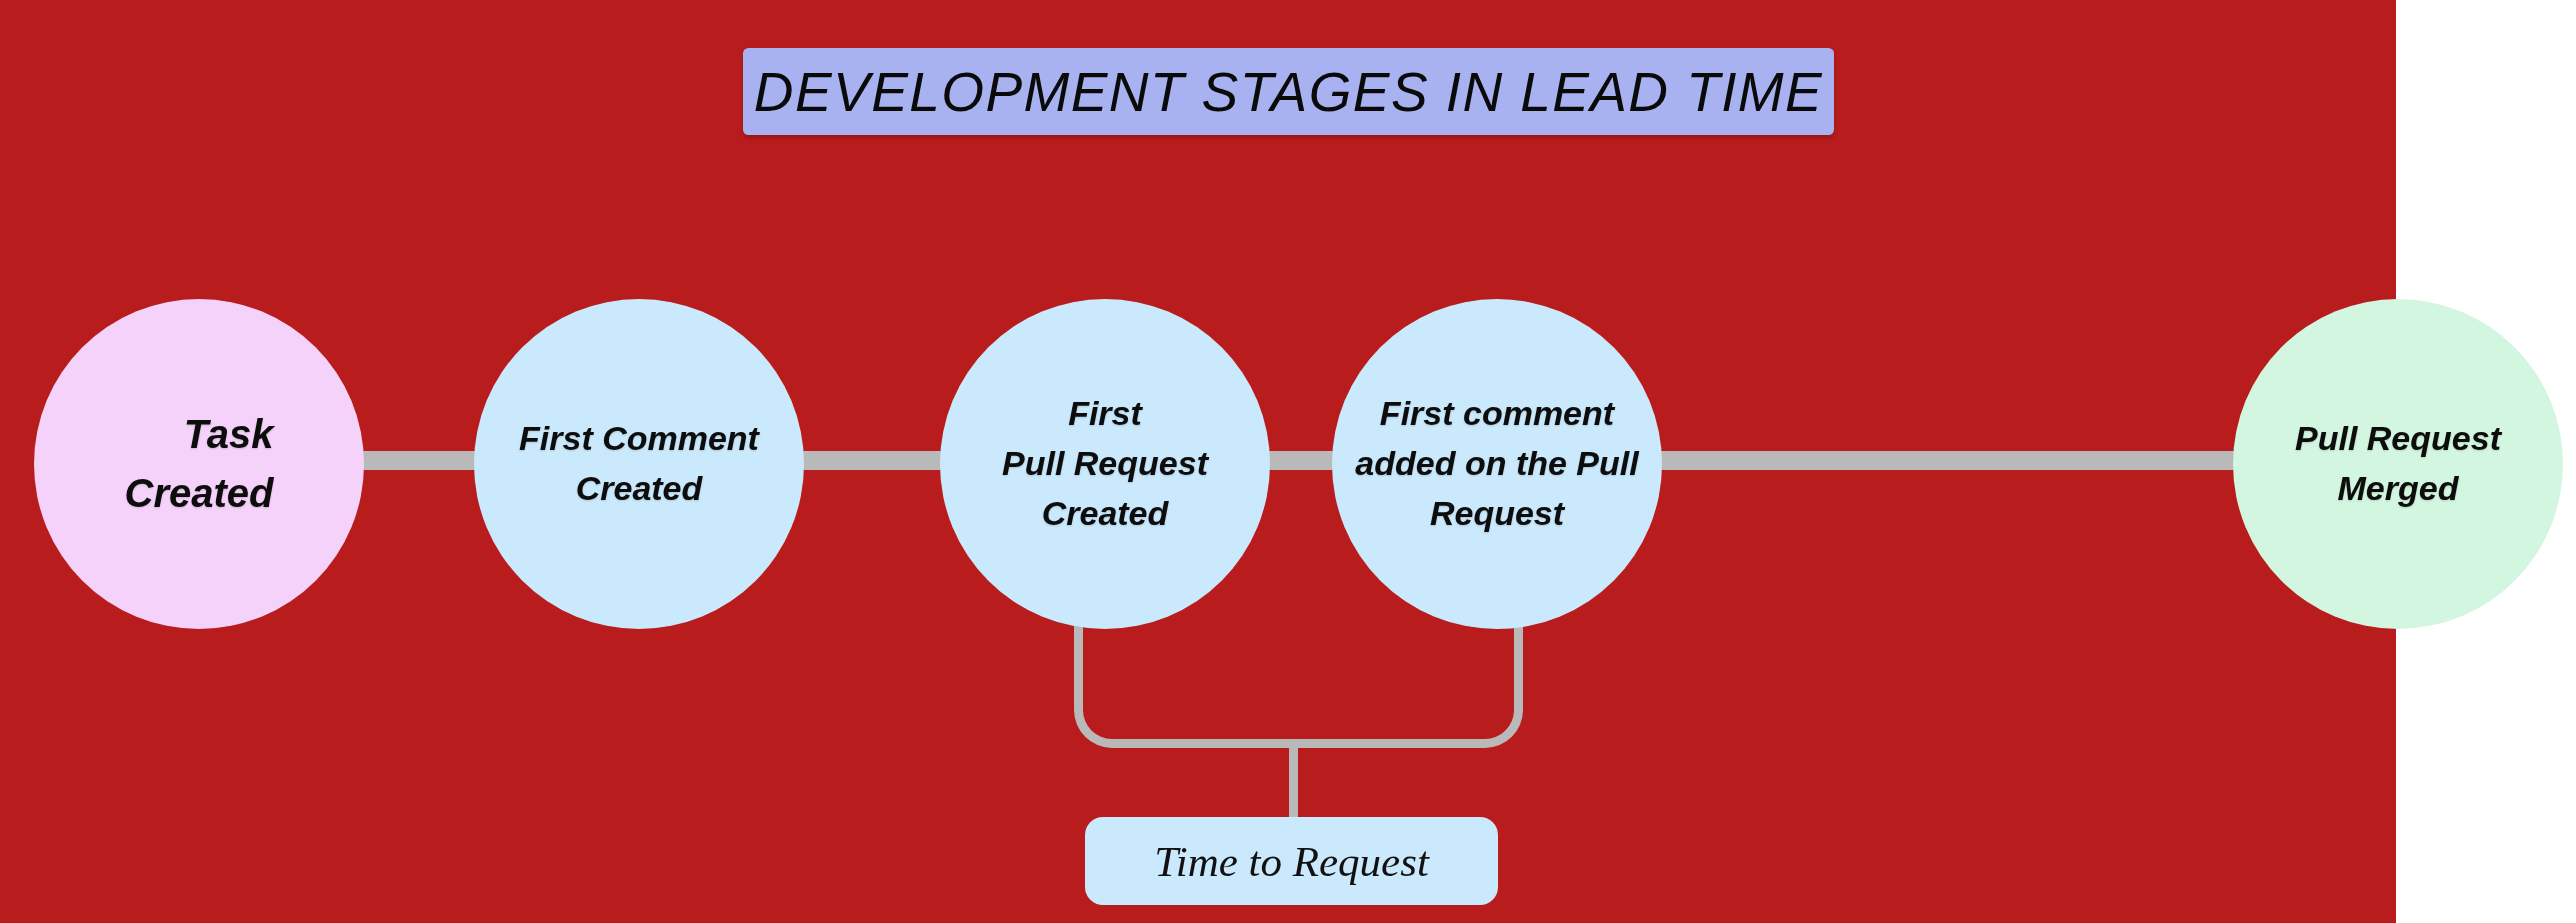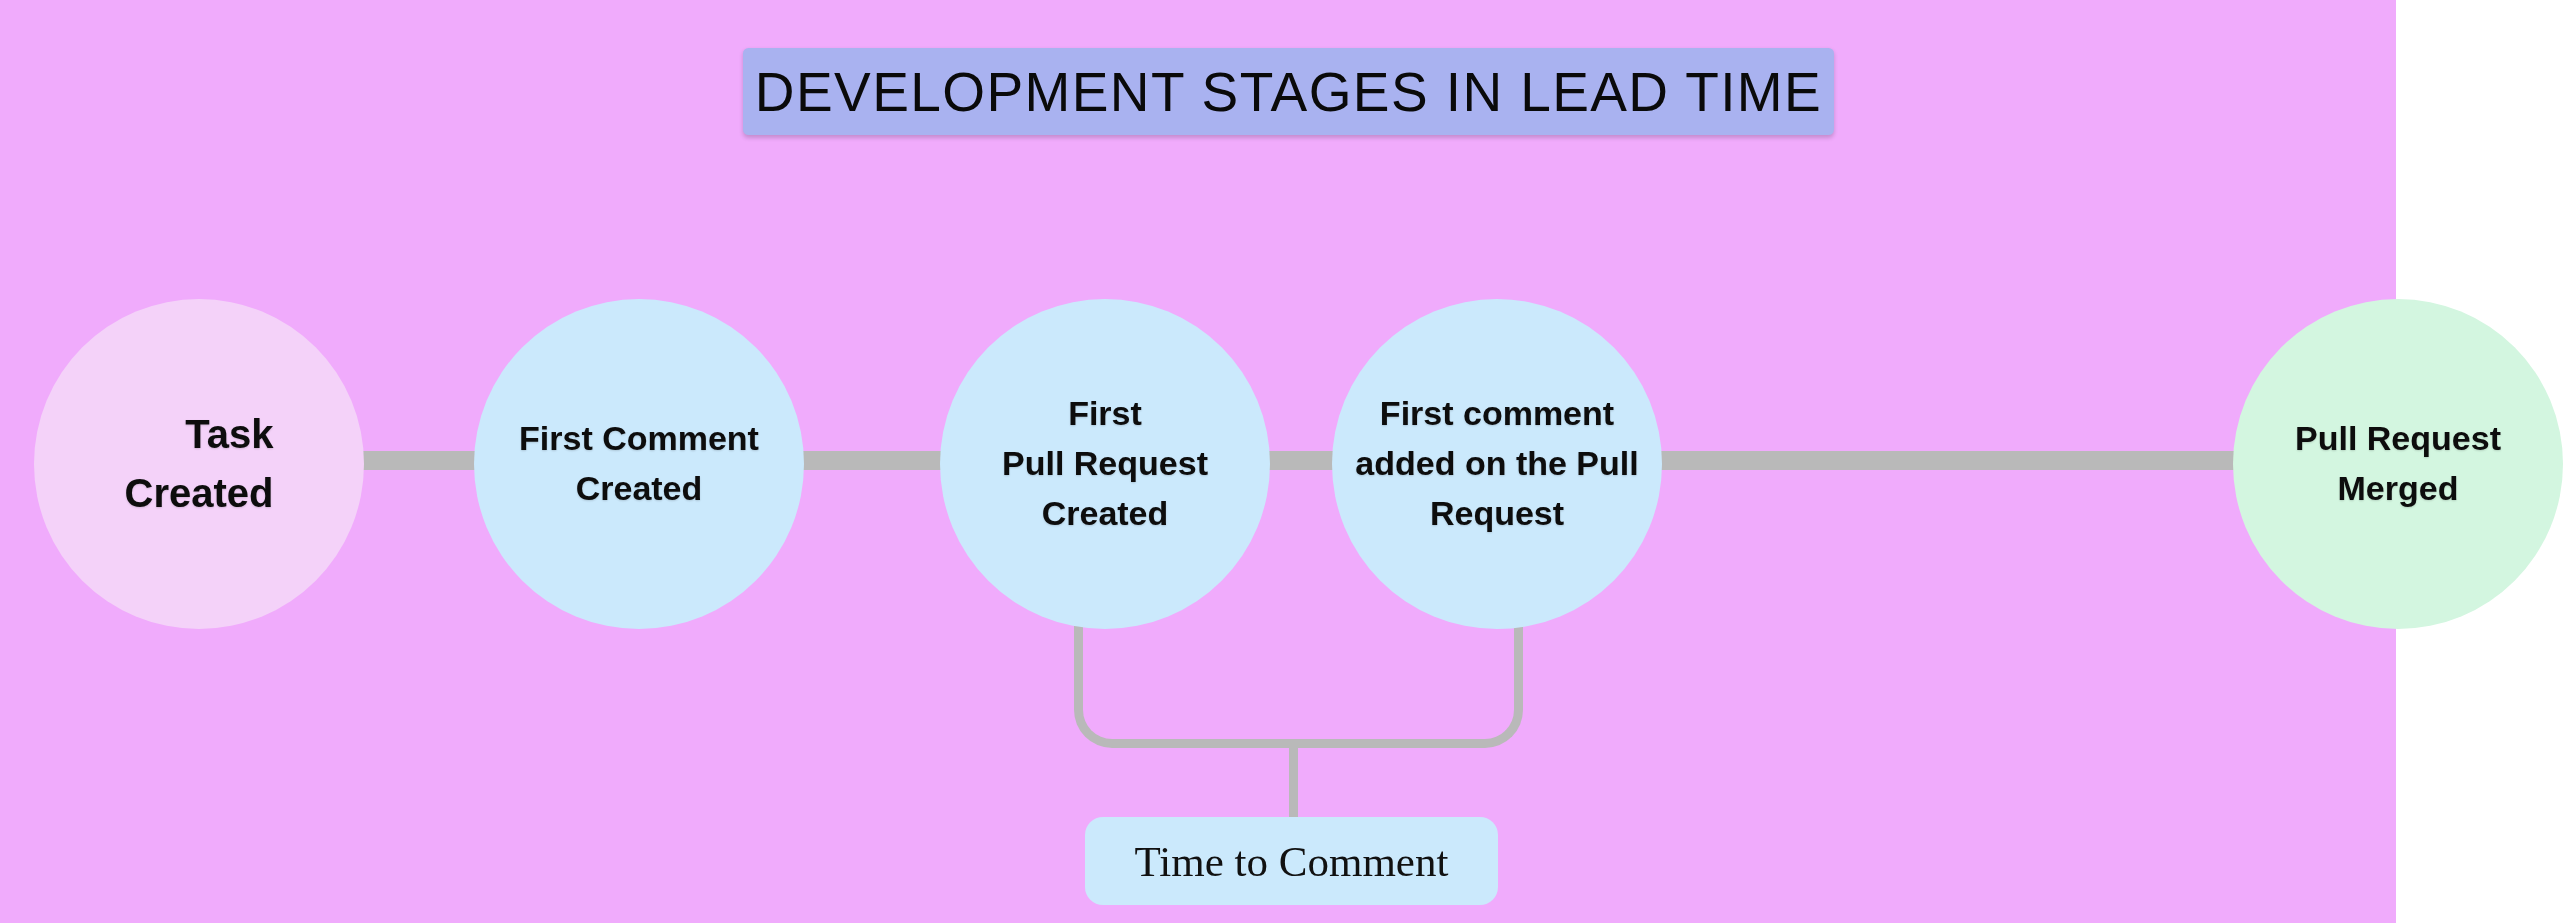--- a/index.html
+++ b/index.html
@@ -9,21 +9,22 @@
     width: 2576px;
     height: 923px;
     background: #ffffff;
     font-family: "Liberation Sans", sans-serif;
     overflow: hidden;
   }
   .canvas {
     position: relative;
     width: 2396px;
     height: 923px;
-    background: #f0abfc;
+    background: #b91c1c;
+    font-style: italic;
   }
 
   
   .title-banner {
     position: absolute;
     left: 743px;
     top: 48px;
     width: 1091px;
     height: 87px;
     border-radius: 5.5px;
@@ -161,17 +162,17 @@
   <div class="stage stage-6" style="background: rgb(211, 246, 224);">
     <div class="stage-label">Pull Request
 Merged</div>
   </div>
 
   <div class="bracket" style="border-color: rgb(185, 185, 185);"></div>
 
   <div class="bracket-stem" style="background: rgb(185, 185, 185);"></div>
 
   <div class="annotation-box" style="background: rgb(203, 233, 252);">
-    <div class="annotation-text">Time to Comment</div>
+    <div class="annotation-text">Time to Request</div>
   </div>
 
 </div>
 
 
 </body></html>

